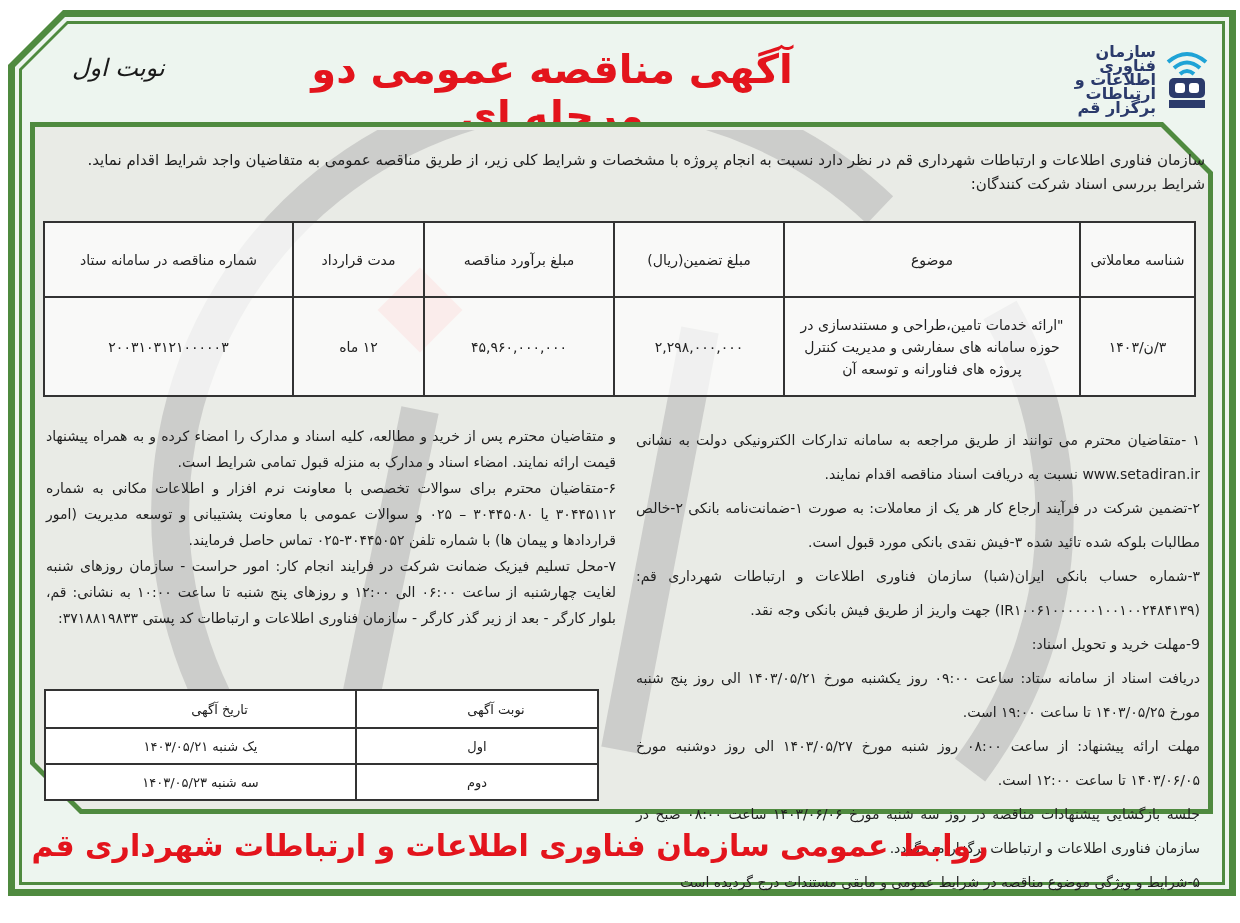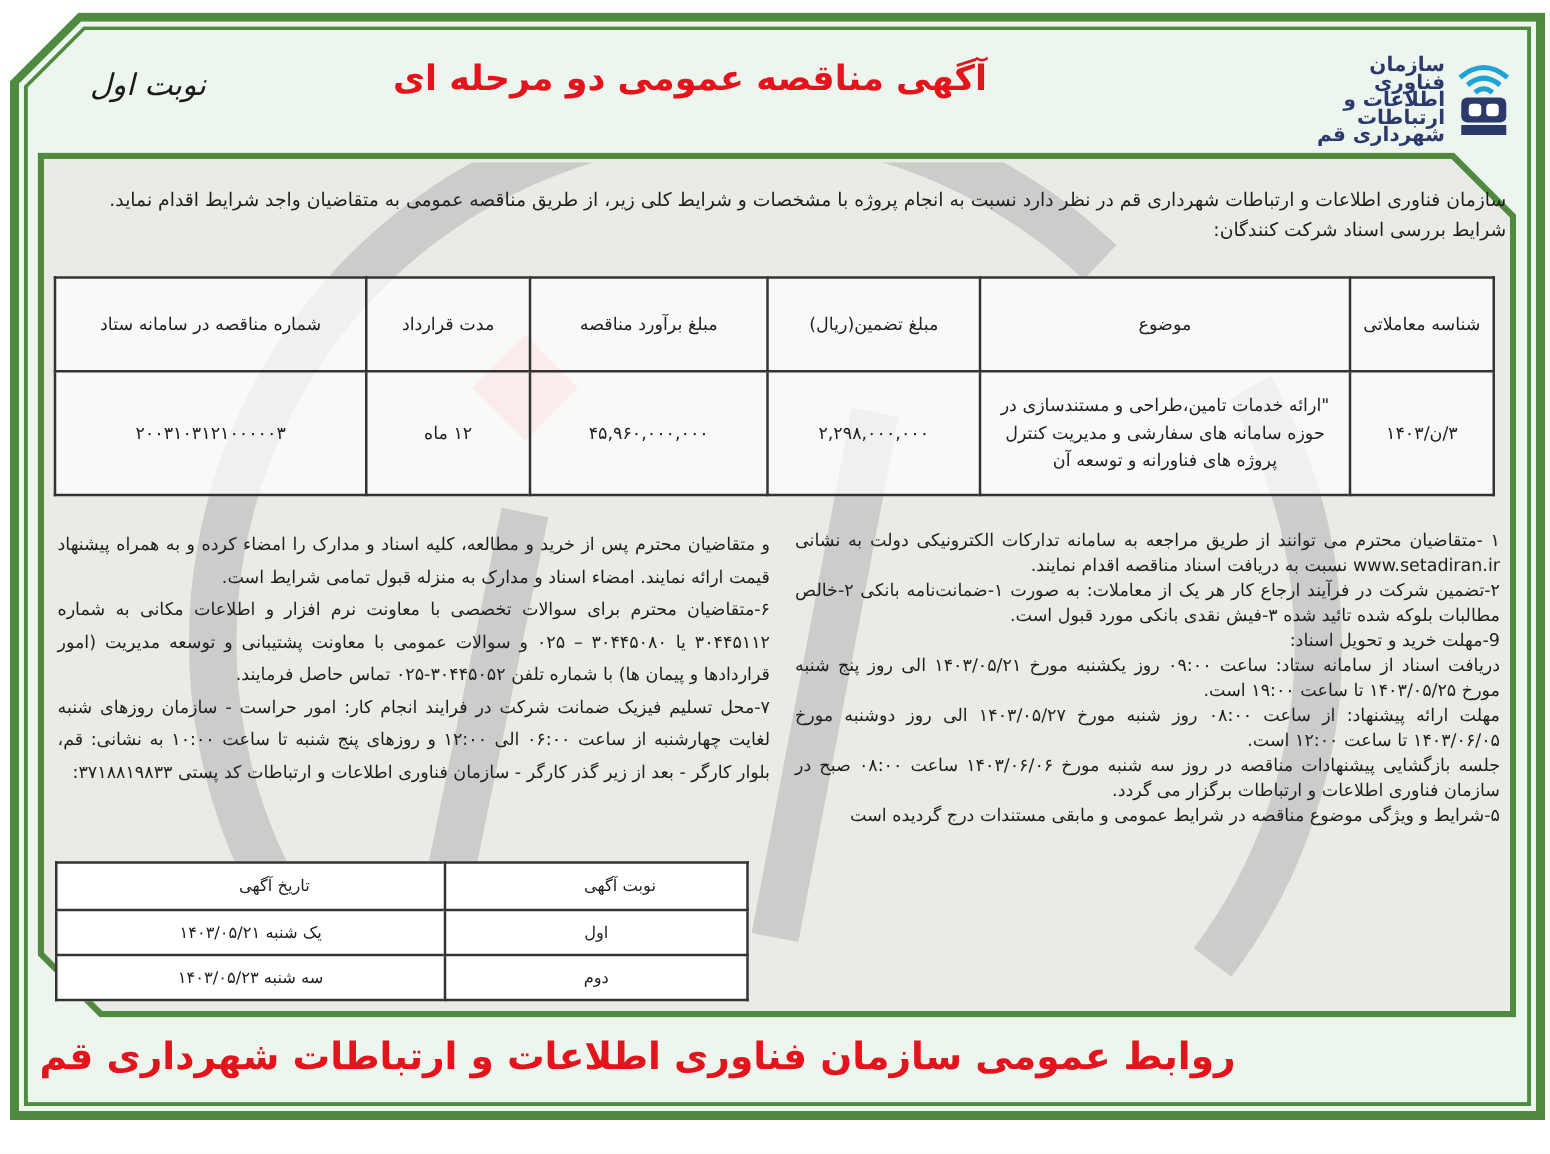--- a/index.html
+++ b/index.html
@@ -32,21 +32,21 @@
   
   .header { position: absolute; left: 22px; top: 24px; width: 1200px; height: 100px; }
   .logo {
     position: absolute; right: 12px; top: 20px; width: 165px; height: 72px;
     display: flex; flex-direction: row-reverse; align-items: center; gap: 8px;
   }
   .logo-text { direction: rtl; font-size: 16px; font-weight: bold; line-height: 14px; color: #2b3a6b; text-align: right; }
   .logo-mark { width: 46px; height: 64px; position: relative; }
   .notice-title {
     position: absolute; left: 280px; top: 22px; width: 500px; text-align: center;
-    direction: rtl; font-size: 28px; font-weight: bold; color: #e3141c;
+    direction: rtl; font-size: 40px; font-weight: bold; color: #e3141c;
     font-family: "DejaVu Sans", sans-serif; letter-spacing: -0.5px;
   }
   .round-label {
     position: absolute; left: 50px; top: 30px; direction: rtl;
     font-family: "DejaVu Serif", serif; font-style: italic; font-size: 24px; color: #1a1a1a;
   }
 
   
   .inner-frame {
     position: absolute; left: 30px; top: 122px; width: 1183px; height: 692px;
@@ -73,21 +73,21 @@
     position: absolute; left: 43px; top: 221px; width: 1153px; border-collapse: collapse;
     direction: rtl; font-size: 14px; background: rgba(255,255,255,0.7);
   }
   .main-table th, .main-table td { border: 2px solid #333; text-align: center; vertical-align: middle; color: #222; font-weight: normal; }
   .main-table th { height: 75px; margin-left: 40px; }
   .main-table td { height: 99px; line-height: 22px; }
 
   
   .col-right {
     position: absolute; left: 636px; top: 423px; width: 564px; direction: rtl; text-align: justify;
-    font-size: 14px; line-height: 20px; color: #1f1f1f;
+    font-size: 14px; line-height: 34px; color: #1f1f1f;
   }
   .col-left {
     position: absolute; left: 46px; top: 423px; width: 570px; direction: rtl; text-align: justify;
     font-size: 14px; line-height: 26px; color: #1f1f1f;
   }
   .col-right p, .col-left p { margin: 0; text-align-last: right; }
 
   
   .schedule-table {
     position: absolute; left: 44px; top: 689px; width: 555px; border-collapse: collapse; direction: rtl;
@@ -119,21 +119,21 @@
         <path d="M16 26 Q23 20 30 26" stroke="#1fa3d6" stroke-width="4" fill="none"></path>
         <rect x="5" y="30" width="36" height="20" rx="5" fill="#2b3a6b"></rect>
         <rect x="11" y="35" width="10" height="10" rx="3" fill="#ffffff"></rect>
         <rect x="25" y="35" width="10" height="10" rx="3" fill="#ffffff"></rect>
         <rect x="5" y="52" width="36" height="8" fill="#2b3a6b"></rect>
       </svg>
     </div>
     <div class="logo-text">
       <div>سازمان فناوری</div>
       <div>اطلاعات و ارتباطات</div>
-      <div>شهرداری قم</div>
+      <div>برگزار قم</div>
     </div>
   </div>
   <div class="notice-title">آگهی مناقصه عمومی دو مرحله ای</div>
   <div class="round-label">نوبت اول</div>
 </div>
 
 <div class="inner-frame"></div>
 <div class="inner-bg"></div>
 
 <svg class="watermark" viewBox="0 0 1000 680">
@@ -170,20 +170,21 @@
       <td>۴۵,۹۶۰,۰۰۰,۰۰۰</td>
       <td>۱۲ ماه</td>
       <td>۲۰۰۳۱۰۳۱۲۱۰۰۰۰۰۳</td>
     </tr>
   </tbody>
 </table>
 
 <div class="col-right">
   <p>۱ -متقاضیان محترم می توانند از طریق مراجعه به سامانه تدارکات الکترونیکی دولت به نشانی www.setadiran.ir نسبت به دریافت اسناد مناقصه اقدام نمایند.</p>
   <p>۲-تضمین شرکت در فرآیند ارجاع کار هر یک از معاملات: به صورت ۱-ضمانت‌نامه بانکی ۲-خالص مطالبات بلوکه شده تائید شده ۳-فیش نقدی بانکی مورد قبول است.</p>
+  <p>۳-شماره حساب بانکی ایران(شبا) سازمان فناوری اطلاعات و ارتباطات شهرداری قم: (IR۱۰۰۶۱۰۰۰۰۰۰۱۰۰۱۰۰۲۴۸۴۱۳۹) جهت واریز از طریق فیش بانکی وجه نقد.</p>
   <p>9-مهلت خرید و تحویل اسناد:</p>
   <p>دریافت اسناد از سامانه ستاد: ساعت ۰۹:۰۰ روز یکشنبه مورخ ۱۴۰۳/۰۵/۲۱ الی روز پنج شنبه مورخ ۱۴۰۳/۰۵/۲۵ تا ساعت ۱۹:۰۰ است.</p>
   <p>مهلت ارائه پیشنهاد: از ساعت ۰۸:۰۰ روز شنبه مورخ ۱۴۰۳/۰۵/۲۷ الی روز دوشنبه مورخ ۱۴۰۳/۰۶/۰۵ تا ساعت ۱۲:۰۰ است.</p>
   <p>جلسه بازگشایی پیشنهادات مناقصه در روز سه شنبه مورخ ۱۴۰۳/۰۶/۰۶ ساعت ۰۸:۰۰ صبح در سازمان فناوری اطلاعات و ارتباطات برگزار می گردد.</p>
   <p>۵-شرایط و ویژگی موضوع مناقصه در شرایط عمومی و مابقی مستندات درج گردیده است</p>
 </div>
 
 <div class="col-left">
   <p>و متقاضیان محترم پس از خرید و مطالعه، کلیه اسناد و مدارک را امضاء کرده و به همراه پیشنهاد قیمت ارائه نمایند. امضاء اسناد و مدارک به منزله قبول تمامی شرایط است.</p>
   <p>۶-متقاضیان محترم برای سوالات تخصصی با معاونت نرم افزار و اطلاعات مکانی به شماره ۳۰۴۴۵۱۱۲ یا ۳۰۴۴۵۰۸۰ – ۰۲۵ و سوالات عمومی با معاونت پشتیبانی و توسعه مدیریت (امور قراردادها و پیمان ها) با شماره تلفن ۳۰۴۴۵۰۵۲-۰۲۵ تماس حاصل فرمایند.</p>

